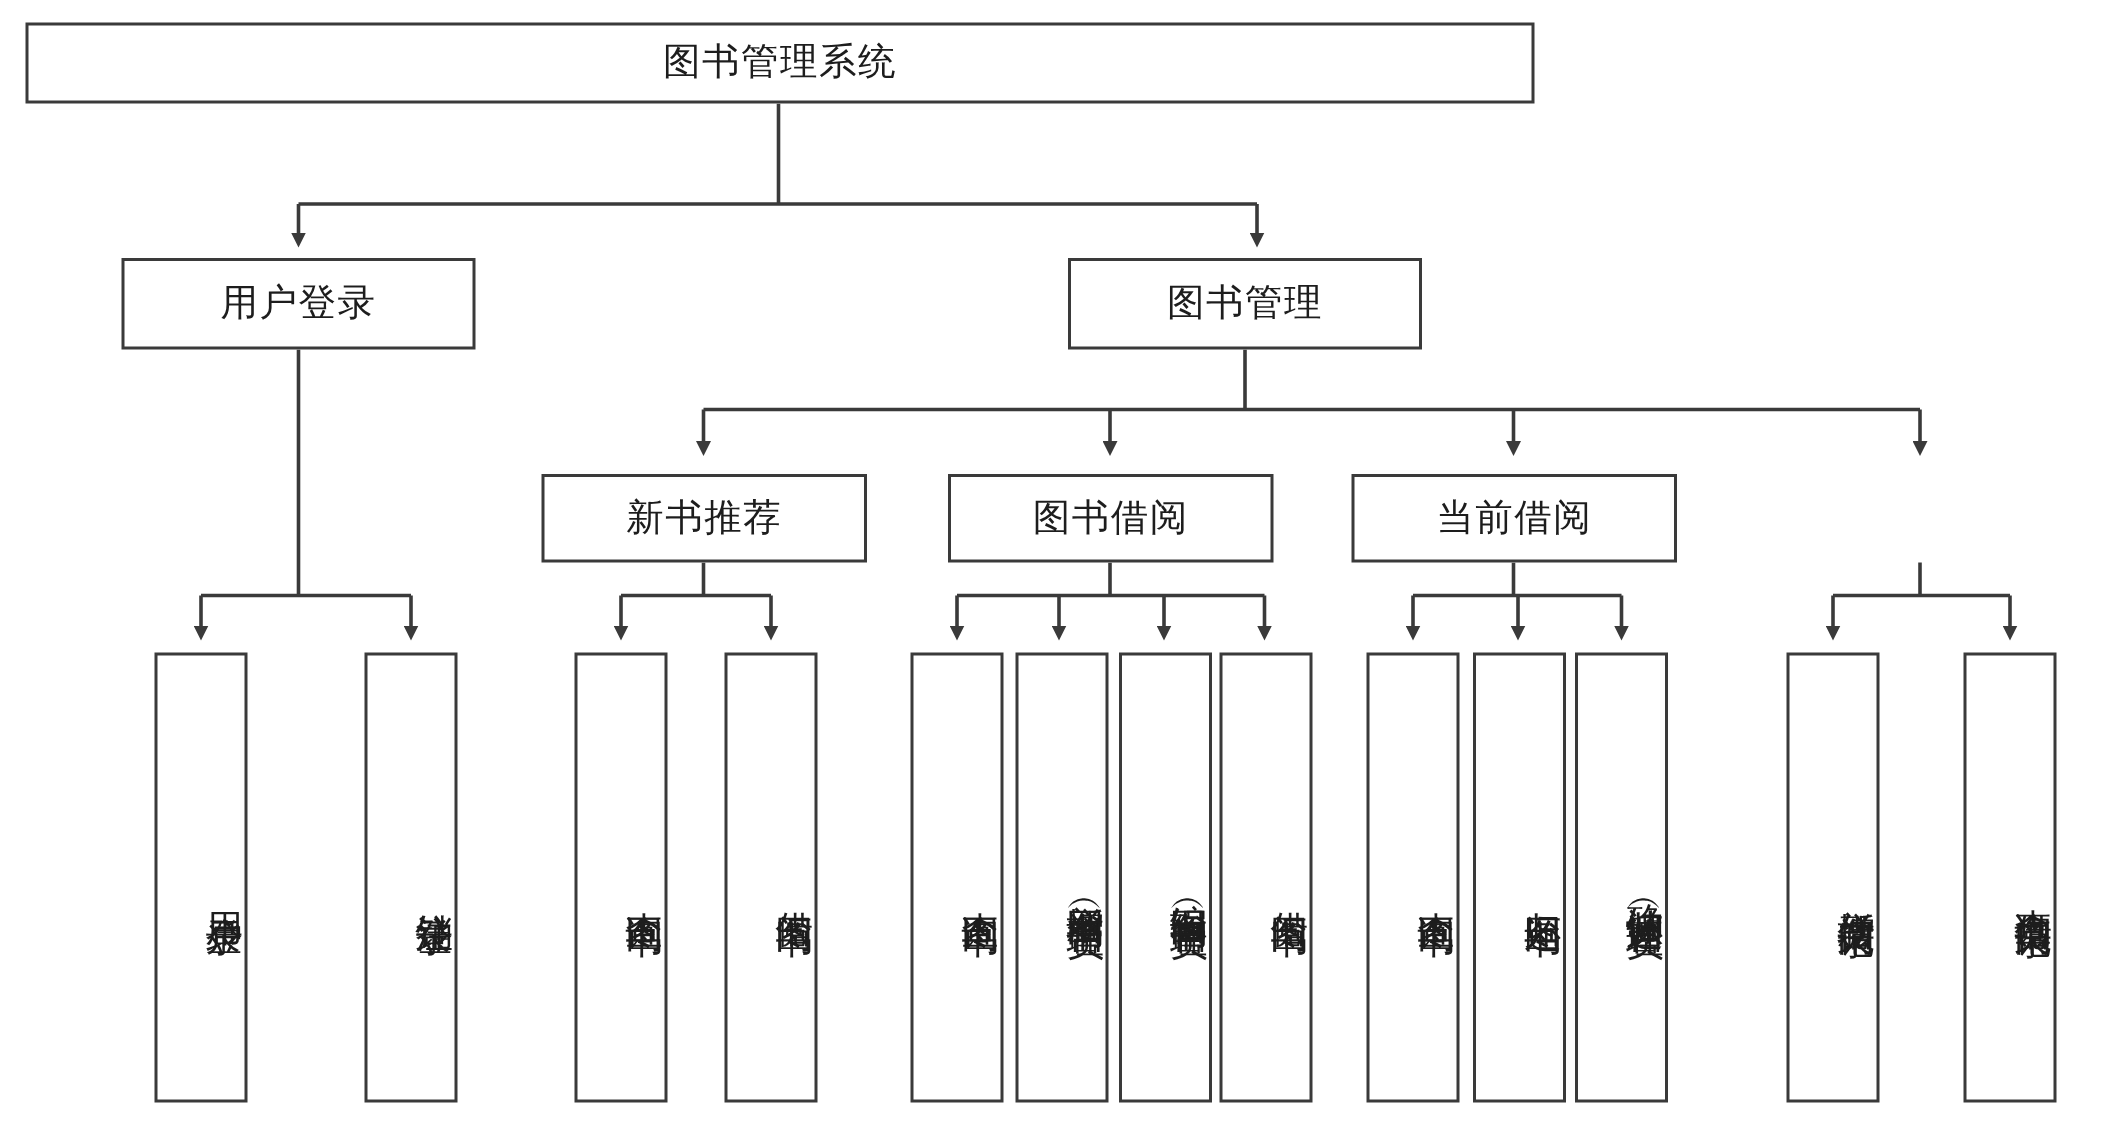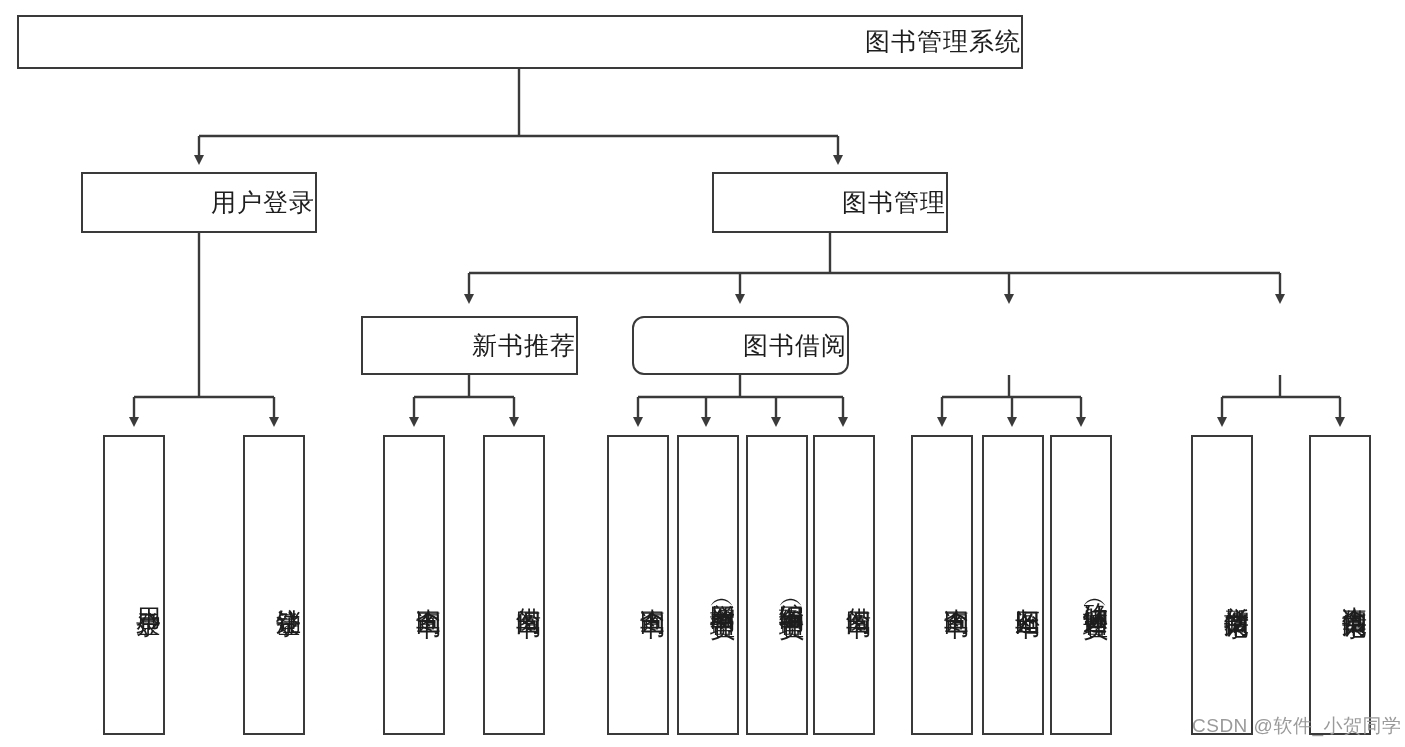--- a/index.html
+++ b/index.html
@@ -23,21 +23,21 @@
     width: 1405px;
     height: 747px;
     pointer-events: none;
   }
   .node {
     position: absolute;
     background: #ffffff;
     border: 2px solid #3a3a3a;
     display: flex;
     align-items: center;
-    justify-content: flex-end;
+    justify-content: center;
     color: #1d1d1d;
   }
   .node-h {
     font-size: 25px;
     line-height: 1.1;
     letter-spacing: 1px;
   }
   .node-v {
     writing-mode: vertical-rl;
     text-orientation: upright;
@@ -125,22 +125,25 @@
   <div class="node node-h" style="left:81px; top:172px; width:236px; height:61px;">
     <span>用户登录</span>
   </div>
   <div class="node node-h" style="left:361px; top:316px; width:217px; height:59px;">
     <span>新书推荐</span>
   </div>
 
   <div class="node node-h" style="left:712px; top:172px; width:236px; height:61px;">
     <span>图书管理</span>
   </div>
-  <div class="node node-h" style="left:632px; top:316px; width:217px; height:59px;border-radius:12px;">
+  <div class="node node-h" style="left:632px; top:316px; width:217px; height:59px;">
     <span>图书借阅</span>
+  </div>
+  <div class="node node-h" style="left:901px; top:316px; width:217px; height:59px;">
+    <span>当前借阅</span>
   </div>
 
   <div class="node node-v" style="left:103px; top:435px; width:62px; height:300px;">
     <span class="vlabel">用户登录</span>
   </div>
   <div class="node node-v" style="left:243px; top:435px; width:62px; height:300px;">
     <span class="vlabel">注销登录</span>
   </div>
 
   <div class="node node-v" style="left:383px; top:435px; width:62px; height:300px;">
@@ -173,15 +176,14 @@
     <span class="vlabel">确认归还（管理员）</span>
   </div>
 
   <div class="node node-v" style="left:1191px; top:435px; width:62px; height:300px;">
     <span class="vlabel">新增借阅记录</span>
   </div>
   <div class="node node-v" style="left:1309px; top:435px; width:62px; height:300px;">
     <span class="vlabel">查询借阅记录</span>
   </div>
 
-  <div id="watermark">CSDN @软件_小贺同学</div>
 
 </div>
 
 </body></html>

